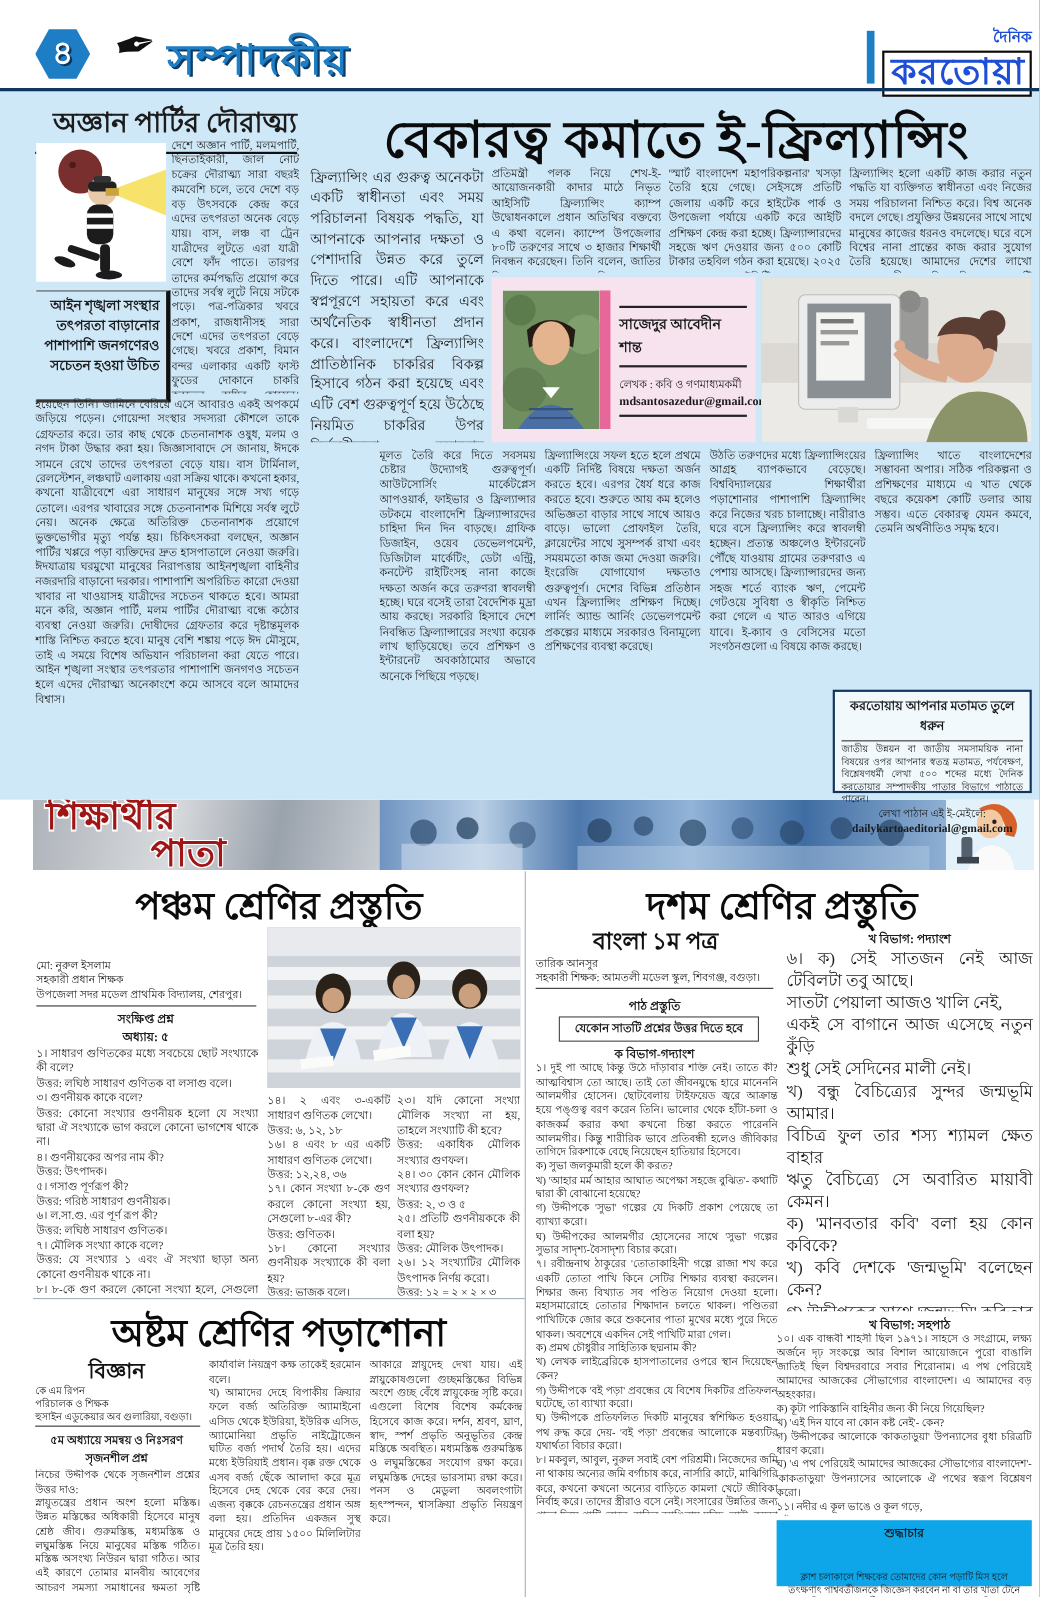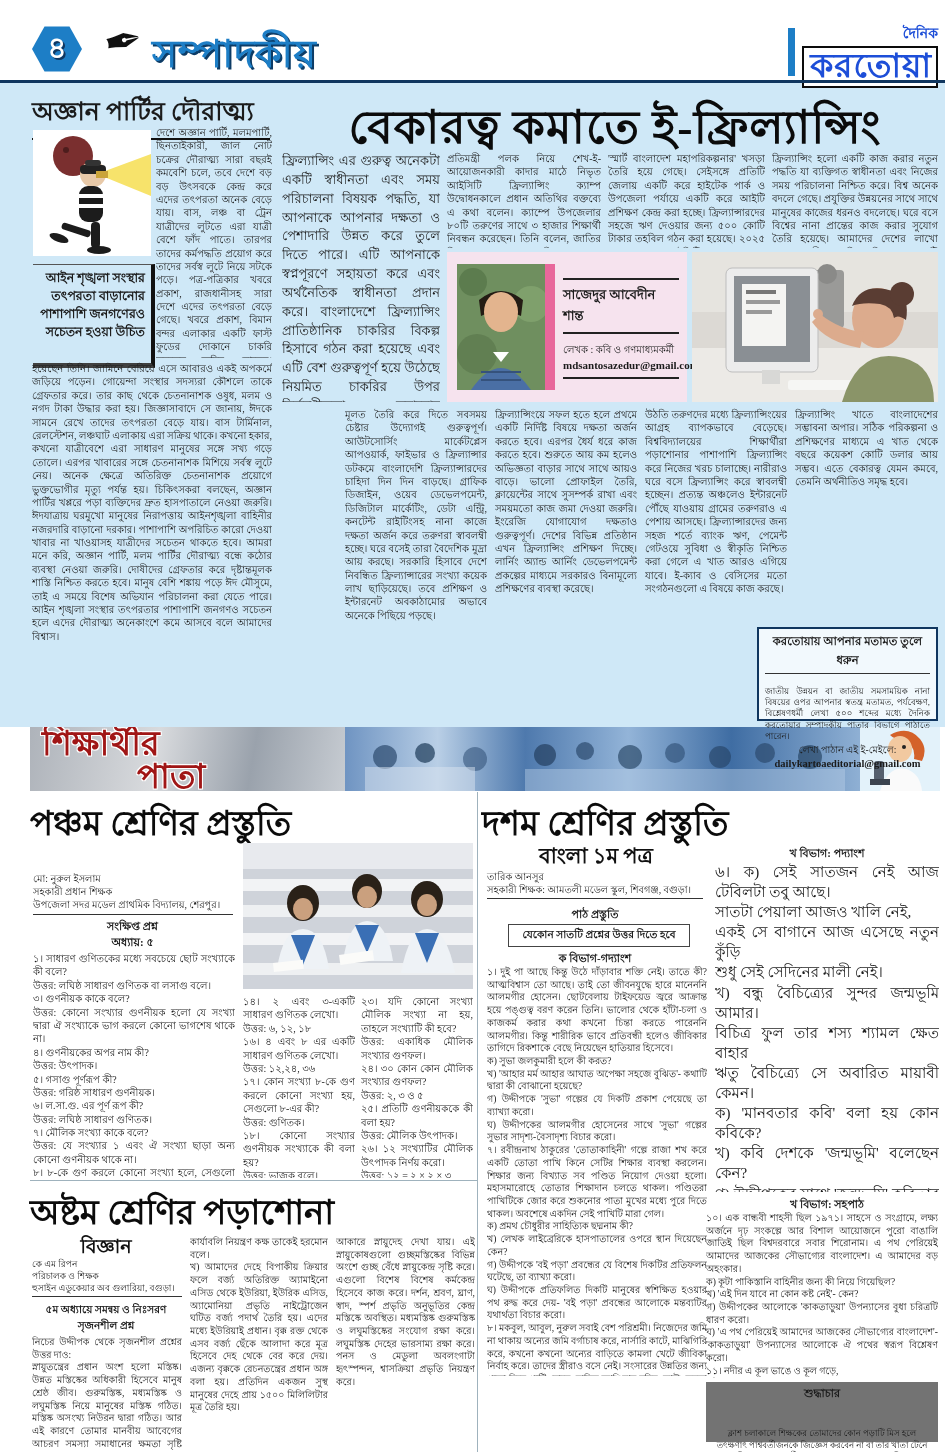--- a/index.html
+++ b/index.html
@@ -20,67 +20,67 @@
   .dateblock{position:absolute;left:580px;top:32px;width:200px;text-align:right;font-size:13px;line-height:1.4;color:#222;}
   .logobar{position:absolute;left:788px;top:28px;width:7px;height:48px;background:#1d7ec6;}
   .paperlogo{position:absolute;left:802px;top:22px;width:136px;text-align:right;color:#1d4ed8;}
   .paperlogo .small{font-size:14px;font-weight:bold;}
   .paperlogo .big{font-size:33px;font-weight:bold;letter-spacing:1px;border:2px solid #0c0c0c;
                   padding:0 4px;line-height:1.15;background:#fff;}
   .headrule{position:absolute;left:0;top:80px;width:945px;height:3px;background:#10365f;}
 
   
   .ed-head{position:absolute;left:32px;top:92px;width:238px;font-size:25px;font-weight:bold;
-           border-bottom:2px solid #111;padding-bottom:3px;}
+           border-bottom:2px solid #111;padding-bottom:3px;text-align:right;}
   .cartoonbox{position:absolute;left:33px;top:130px;width:118px;height:126px;background:#fff;}
   .pullquote{position:absolute;left:33px;top:264px;width:112px;height:90px;font-size:12.5px;font-weight:bold;
-             text-align:right;border-right:4px solid #111;border-top:1px solid #555;border-bottom:5px solid #404040;
+             text-align:right;border-right:4px solid #111;border-top:1px solid #555;border-bottom:3px solid #404040;
              padding:4px 6px 4px 0;line-height:1.45;}
 
   
   .main-head{position:absolute;left:295px;top:92px;width:640px;font-size:46px;font-weight:bold;
              text-align:center;color:#0b0b0b;letter-spacing:1px;}
   .authorbox{position:absolute;left:447px;top:252px;width:240px;height:150px;background:#f6e3ee;}
   .aphoto{position:absolute;left:10px;top:12px;width:88px;height:126px;border-right:10px solid #e8679b;background:#fff;}
   .ainfo{position:absolute;left:116px;top:26px;width:116px;text-align:left;}
   .aname{font-size:13px;font-weight:bold;border-top:2px solid #222;border-bottom:2px solid #222;
          padding:5px 0;margin-bottom:8px;}
   .arole{font-size:10px;}
   .amail{font-size:11px;font-weight:bold;border-bottom:2px solid #222;padding-bottom:6px;}
   .photobox{position:absolute;left:692px;top:252px;width:246px;height:150px;background:#dcd9d4;}
 
   .opinionbox{position:absolute;left:757px;top:627px;width:181px;height:94px;background:#f2f9fd;
               border:2px solid #10365f;box-sizing:border-box;padding:4px 6px;z-index:5;}
-  .opinionbox .otitle{font-size:11.5px;font-weight:bold;text-align:center;border-bottom:1px solid #333;padding-bottom:2px;margin-bottom:12px;}
+  .opinionbox .otitle{font-size:11.5px;font-weight:bold;text-align:center;border-bottom:1px solid #333;padding-bottom:2px;margin-bottom:2px;}
   .opinionbox .obody{font-size:8.6px;line-height:1.3;text-align:justify;}
   .opinionbox .octa{font-size:9.5px;text-align:center;margin-top:1px;}
   .opinionbox .omail{font-size:10.5px;font-weight:bold;text-align:center;}
 
   
   .banner{position:absolute;left:30px;top:727px;width:910px;height:64px;overflow:hidden;padding-left:36px;}
   .ban-left{position:absolute;left:0;top:0;width:315px;height:64px;
             background:linear-gradient(100deg,#aeb3ba 0%,#d8dadd 40%,#9aa2ac 70%,#c7ccd2 100%);}
   .ban-mid{position:absolute;left:315px;top:0;width:515px;height:64px;
            background:linear-gradient(90deg,#6f94c2 0%,#b9cfe6 18%,#4e79ad 35%,#93b4d8 55%,#3f6da3 75%,#8fb0d4 100%);}
   .ban-cartoon{position:absolute;left:830px;top:0;width:80px;height:64px;background:#e3f2fa;}
   .ban-title{position:absolute;left:12px;top:0px;z-index:3;color:#a01616;font-weight:bold;line-height:0.98;
              text-shadow:1px 1px 0 #fff,-1px -1px 0 #fff,1px -1px 0 #fff,-1px 1px 0 #fff;}
   .ban-title .l1{font-size:34px;display:block;}
   .ban-title .l2{font-size:34px;display:block;margin-left:95px;}
 
   
-  .sec-head{position:absolute;font-weight:bold;text-align:left;color:#0b0b0b;font-size:34px;}
+  .sec-head{position:absolute;font-weight:bold;text-align:center;color:#0b0b0b;font-size:34px;}
   .subj{position:absolute;font-weight:bold;text-align:center;font-size:21px;color:#111;}
   .byline{position:absolute;font-size:9.8px;line-height:1.35;border-bottom:1px solid #333;padding-bottom:2px;}
   .subhd{position:absolute;font-weight:bold;text-align:center;font-size:11px;}
   .instrbox{position:absolute;font-weight:bold;text-align:center;font-size:10.5px;border:1px solid #444;padding:2px 4px;}
   .vline{position:absolute;left:477px;top:792px;width:1px;height:660px;background:#9fb2bd;}
   .hline-f8{position:absolute;left:30px;top:1180px;width:447px;height:1px;background:#9fb2bd;}
   .photostairs{position:absolute;left:243px;top:843px;width:230px;height:146px;background:#cfd3da;}
-  .shubox{position:absolute;left:706px;top:1382px;width:232px;height:60px;background:#737373;
+  .shubox{position:absolute;left:706px;top:1382px;width:232px;height:60px;background:#0ea5e9;
           box-sizing:border-box;padding:3px 8px;z-index:4;}
   .shubox .stitle{font-size:11px;font-weight:bold;text-align:center;}
   .shubox .sbody{font-size:8.6px;line-height:1.35;text-align:center;margin-top:24px;}
 </style>
 </head>
 <body>
 
 <div class="page">
 
   <div class="bluezone"></div>

